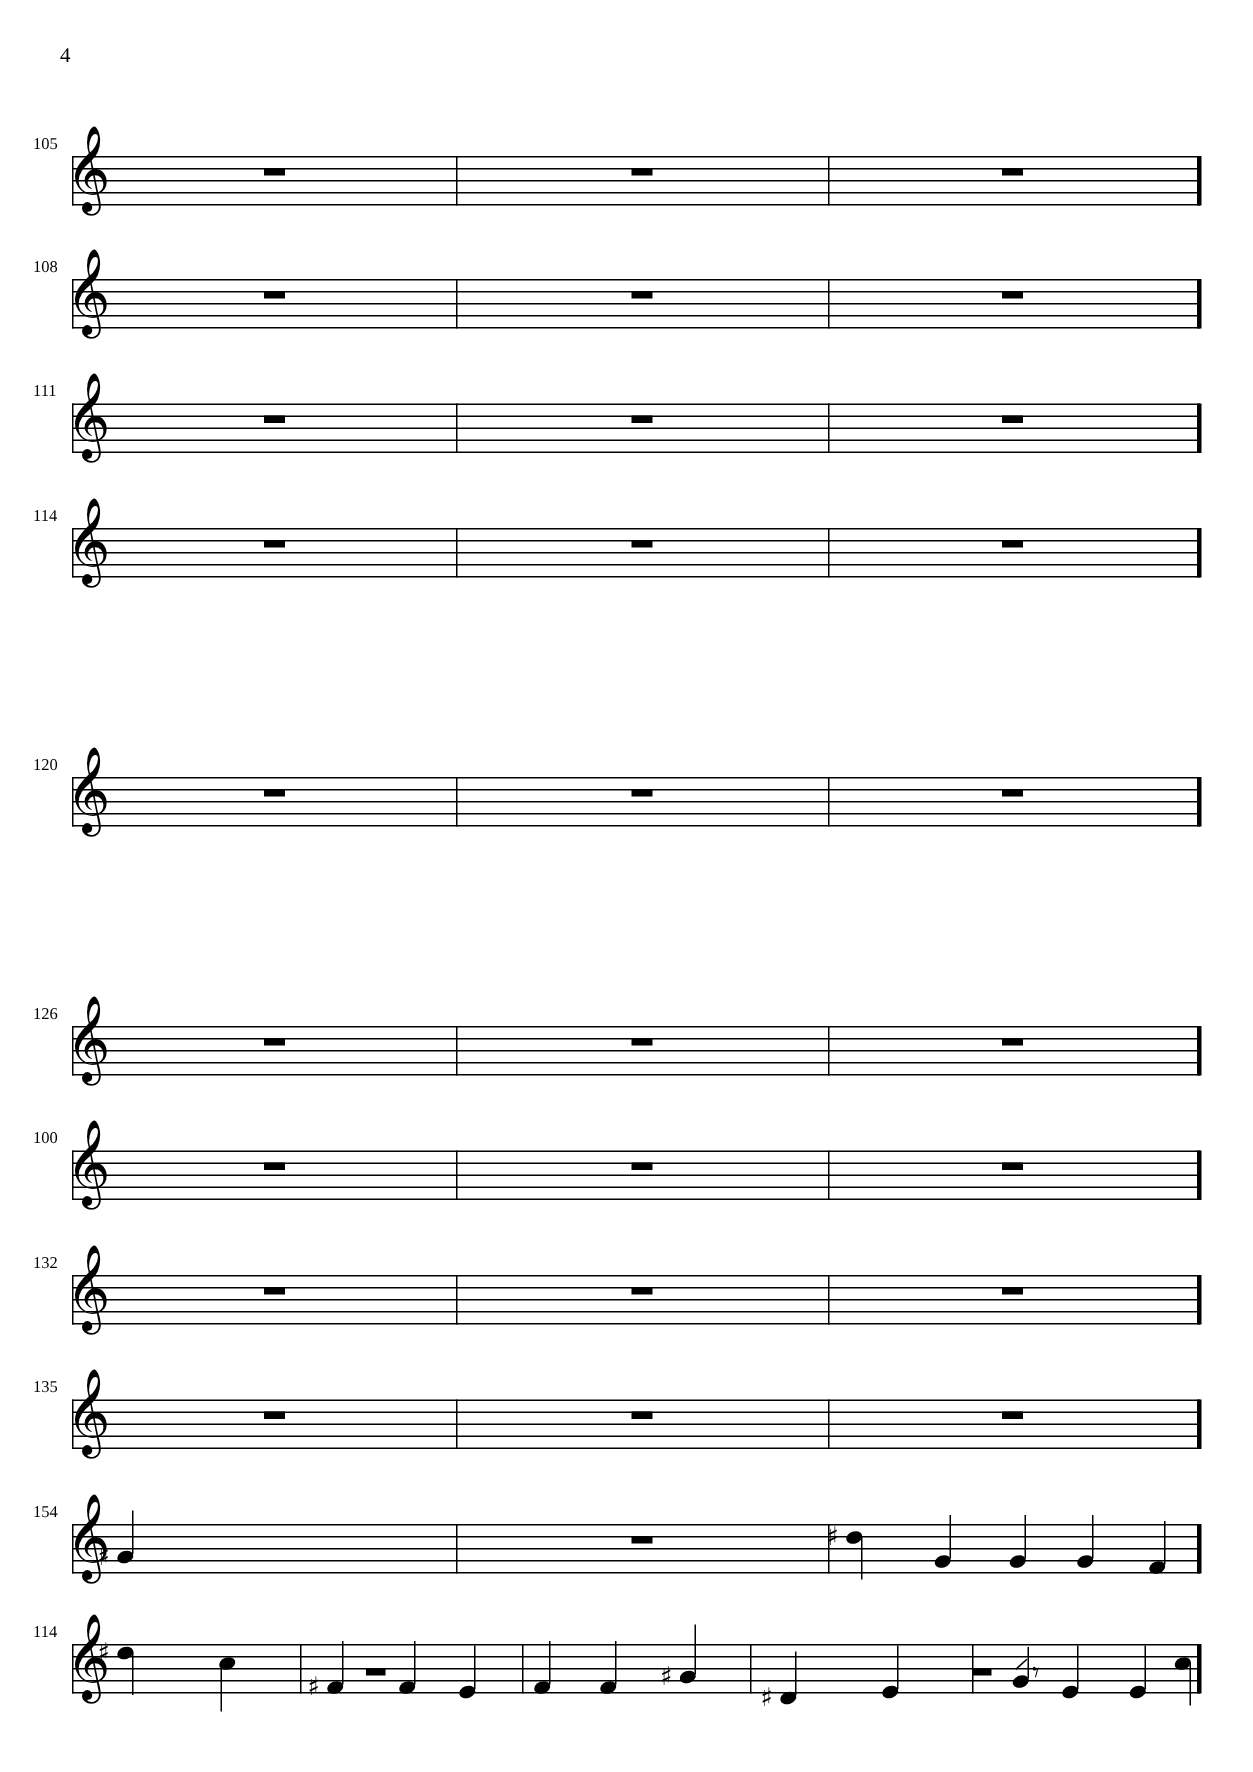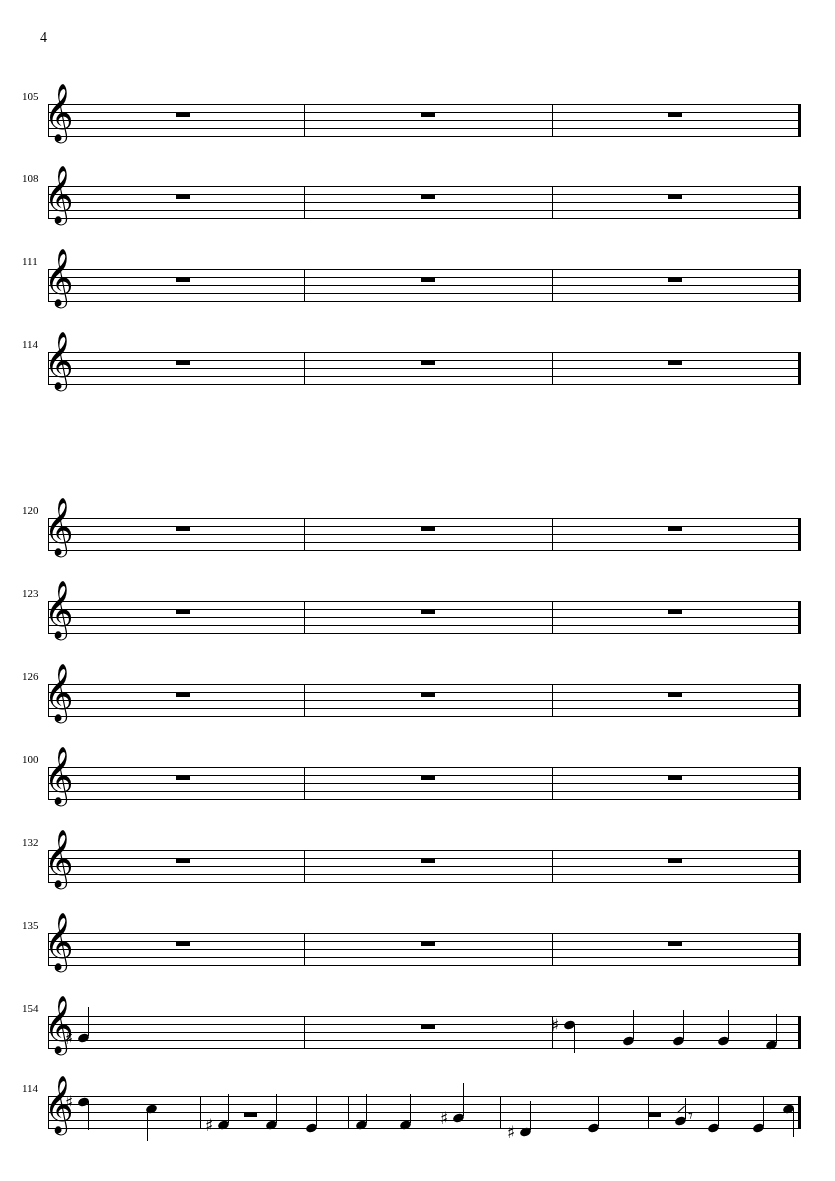--- a/index.html
+++ b/index.html
@@ -230,38 +230,20 @@
       <div class="barline" style="left:0px"></div>
       <div class="barline" style="left:256px"></div>
       <div class="barline" style="left:504px"></div>
       <div class="barline end-thick" style="left:750px"></div>
       <div class="mrest" style="left:128px; top:8px"></div>
       <div class="mrest" style="left:373px; top:8px"></div>
       <div class="mrest" style="left:620px; top:8px"></div>
     </div>
   </div>
 
-  <div class="system" style="top:593px">
-    <div class="measure-number">123</div>
-    <div class="clef">𝄞</div>
-    <div class="staff">
-      <div class="staff-line l0"></div>
-        <div class="staff-line l1"></div>
-        <div class="staff-line l2"></div>
-        <div class="staff-line l3"></div>
-        <div class="staff-line l4"></div>
-      <div class="barline" style="left:0px"></div>
-      <div class="barline" style="left:256px"></div>
-      <div class="barline" style="left:504px"></div>
-      <div class="barline end-thick" style="left:750px"></div>
-      <div class="mrest" style="left:128px; top:8px"></div>
-      <div class="mrest" style="left:373px; top:8px"></div>
-      <div class="mrest" style="left:620px; top:8px"></div>
-    </div>
-  </div>
 
   <div class="system" style="top:676px">
     <div class="measure-number">126</div>
     <div class="clef">𝄞</div>
     <div class="staff">
       <div class="staff-line l0"></div>
         <div class="staff-line l1"></div>
         <div class="staff-line l2"></div>
         <div class="staff-line l3"></div>
         <div class="staff-line l4"></div>

